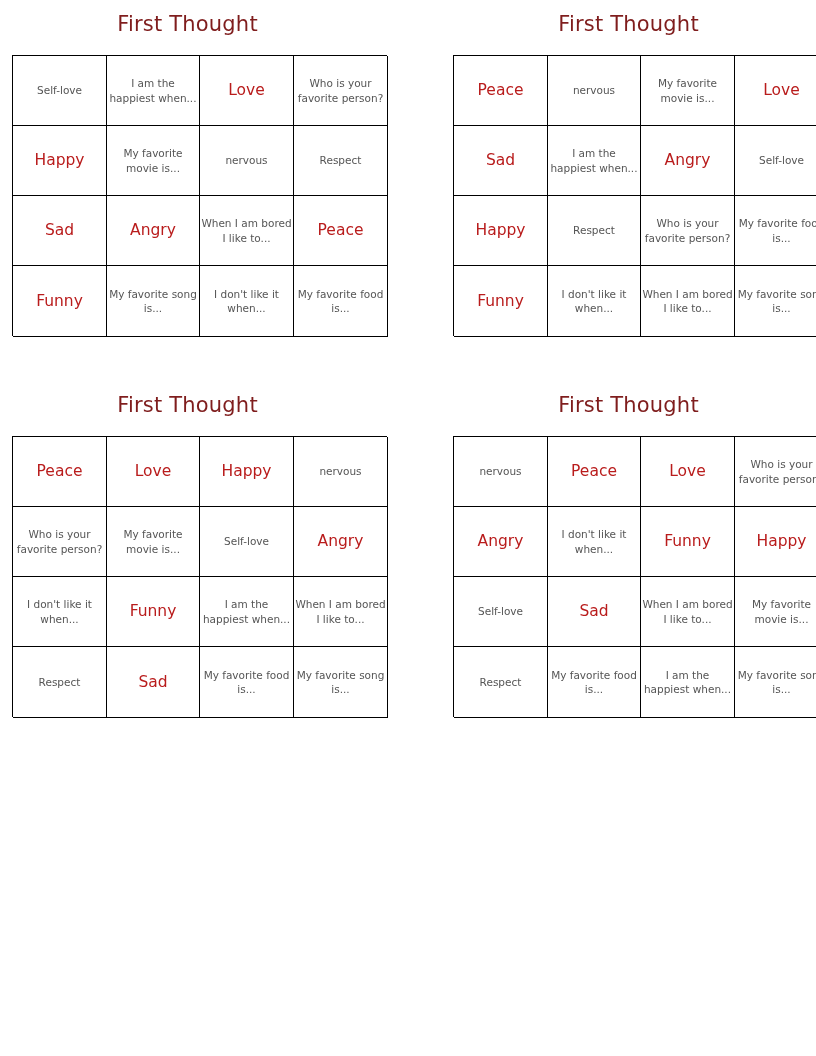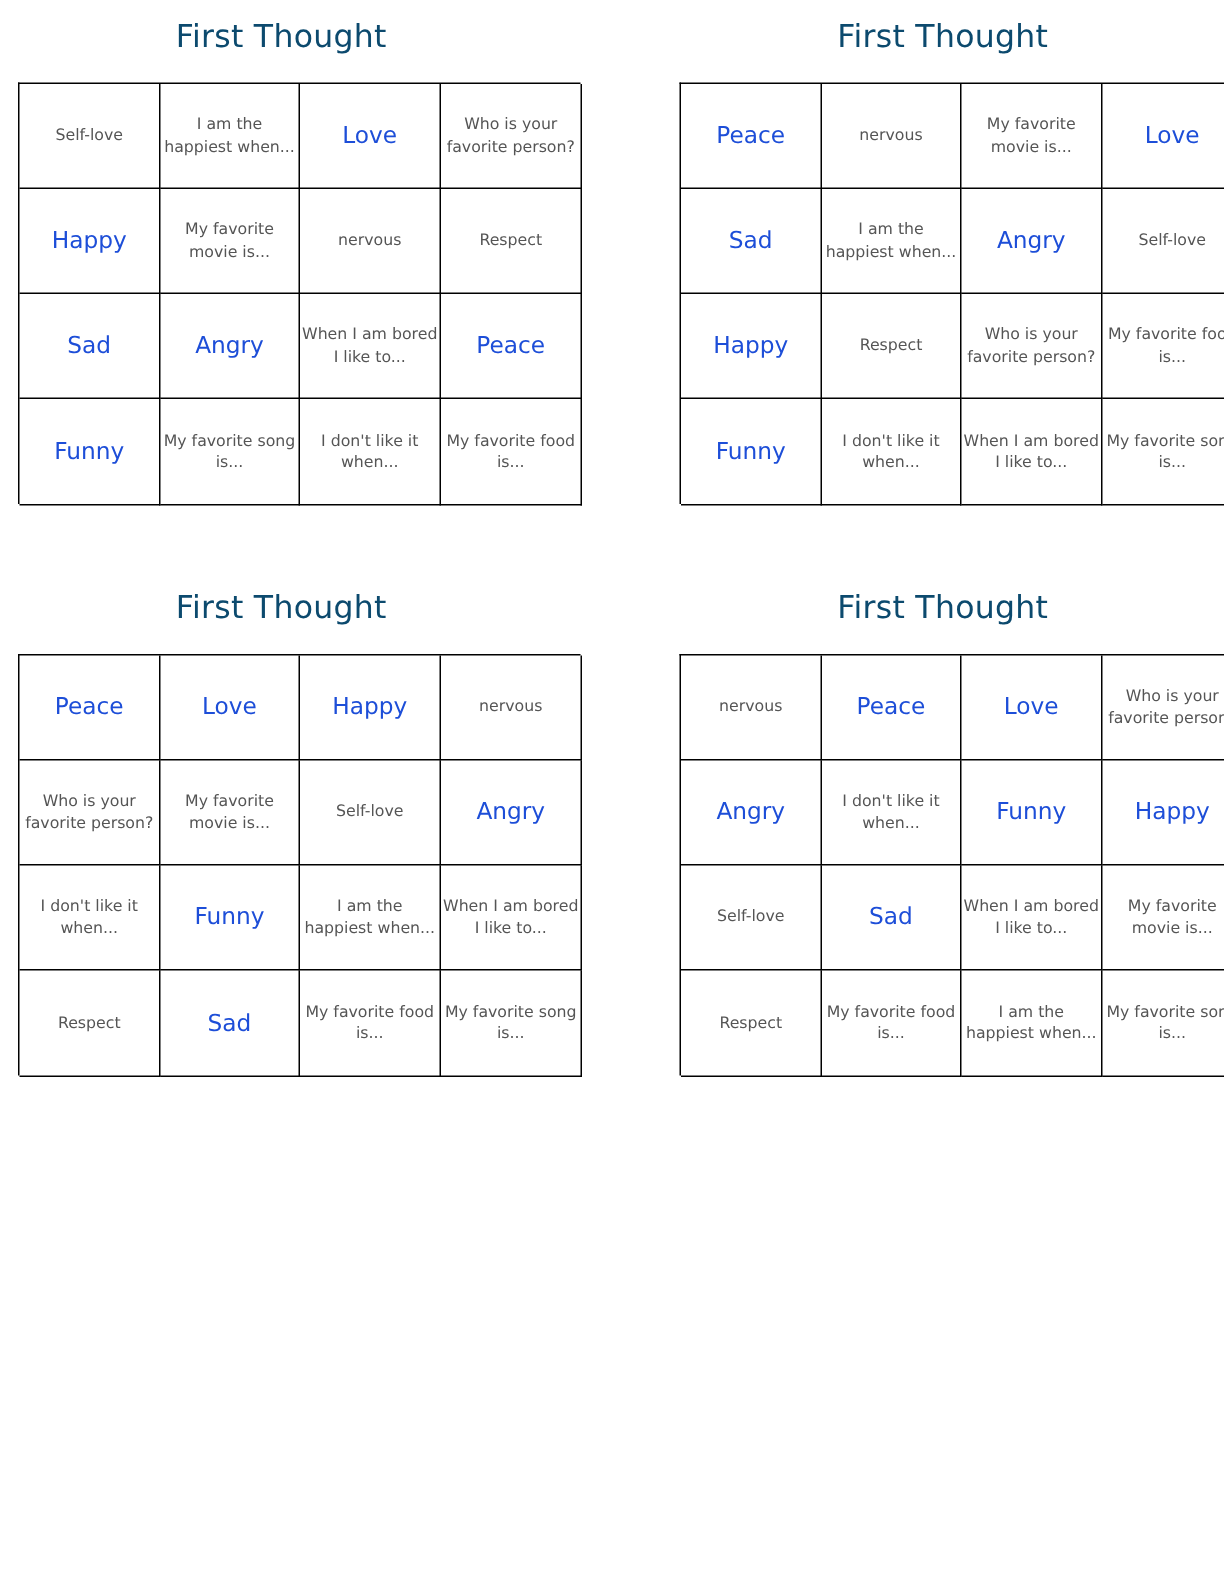--- a/index.html
+++ b/index.html
@@ -1,38 +1,38 @@
 <!DOCTYPE html>
 <html><head>
   <meta charset="utf-8">
   <style>
     * { box-sizing: border-box; margin: 0; padding: 0; }
     html, body { width: 816px; height: 1056px; background: #ffffff; overflow: hidden; }
     body { position: relative; font-family: "DejaVu Sans", sans-serif; }
     .card { position: absolute; width: 375px; }
     .card-title {
       position: absolute; left: 0; width: 375px; top: 12px;
-      text-align: center; font-size: 21px; color: #0c4a6e;
+      text-align: center; font-size: 21px; color: #7f1d1d;
       font-family: "DejaVu Sans", sans-serif; letter-spacing: 0.2px;
     }
     .grid {
       position: absolute; top: 55px; left: 12px;
       width: 375px; height: 281px;
       display: grid;
       grid-template-columns: 94px 93px 94px 94px;
       grid-template-rows: 70px 70px 70px 71px;
       border-top: 1.5px solid #000; border-left: 1.5px solid #000;
     }
     .cell {
       border-right: 1.5px solid #000; border-bottom: 1.5px solid #000;
       display: flex; align-items: center; justify-content: center;
       text-align: center; color: #555555; line-height: 1.35;
       padding: 0 1px; overflow: hidden;
     }
-    .cell.big { font-size: 15.5px; color: #1d4ed8; }
+    .cell.big { font-size: 15.5px; color: #b91c1c; }
     .cell.small { font-size: 10.5px; }
   </style>
 </head>
 <body>
 
 <div class="card" style="left:0px; top:0px;">
   <div class="card-title">First Thought</div>
   <div class="grid">
       <div class="cell small">Self-love</div>
       <div class="cell small">I am the happiest when...</div>

